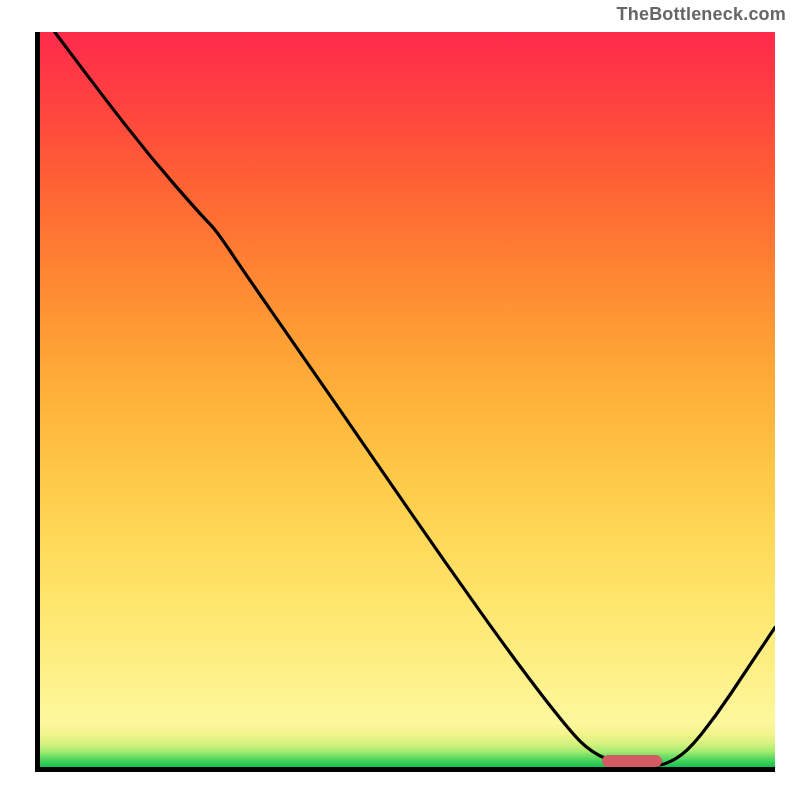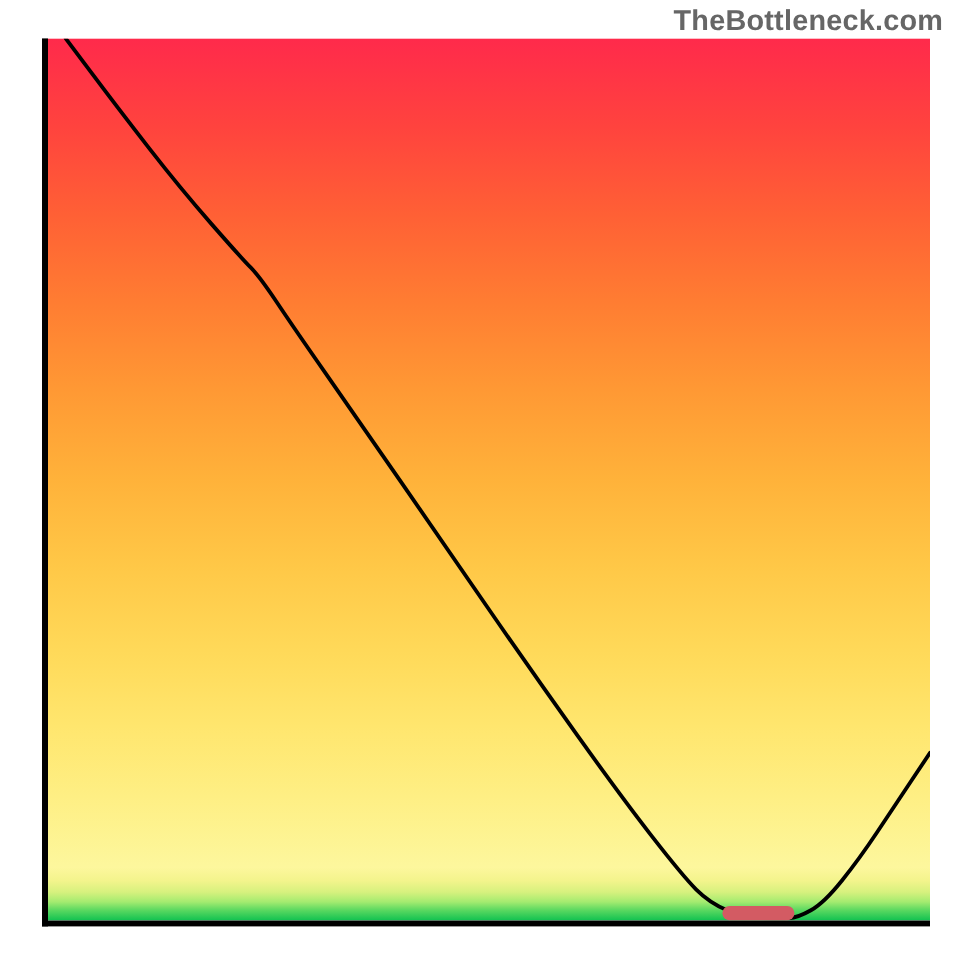--- a/index.html
+++ b/index.html
@@ -7,21 +7,21 @@
   .chart-wrap {
     position: relative;
     width: 800px;
     height: 800px;
   }
   .watermark {
     position: absolute;
     top: 4px;
     right: 14px;
     font-family: Arial, Helvetica, sans-serif;
-    font-size: 24px;
+    font-size: 18px;
     font-weight: 600;
     color: #666666;
     letter-spacing: 0.2px;
     z-index: 10;
   }
   .plot-area {
     position: absolute;
     left: 35px;
     top: 32px;
     width: 740px;

